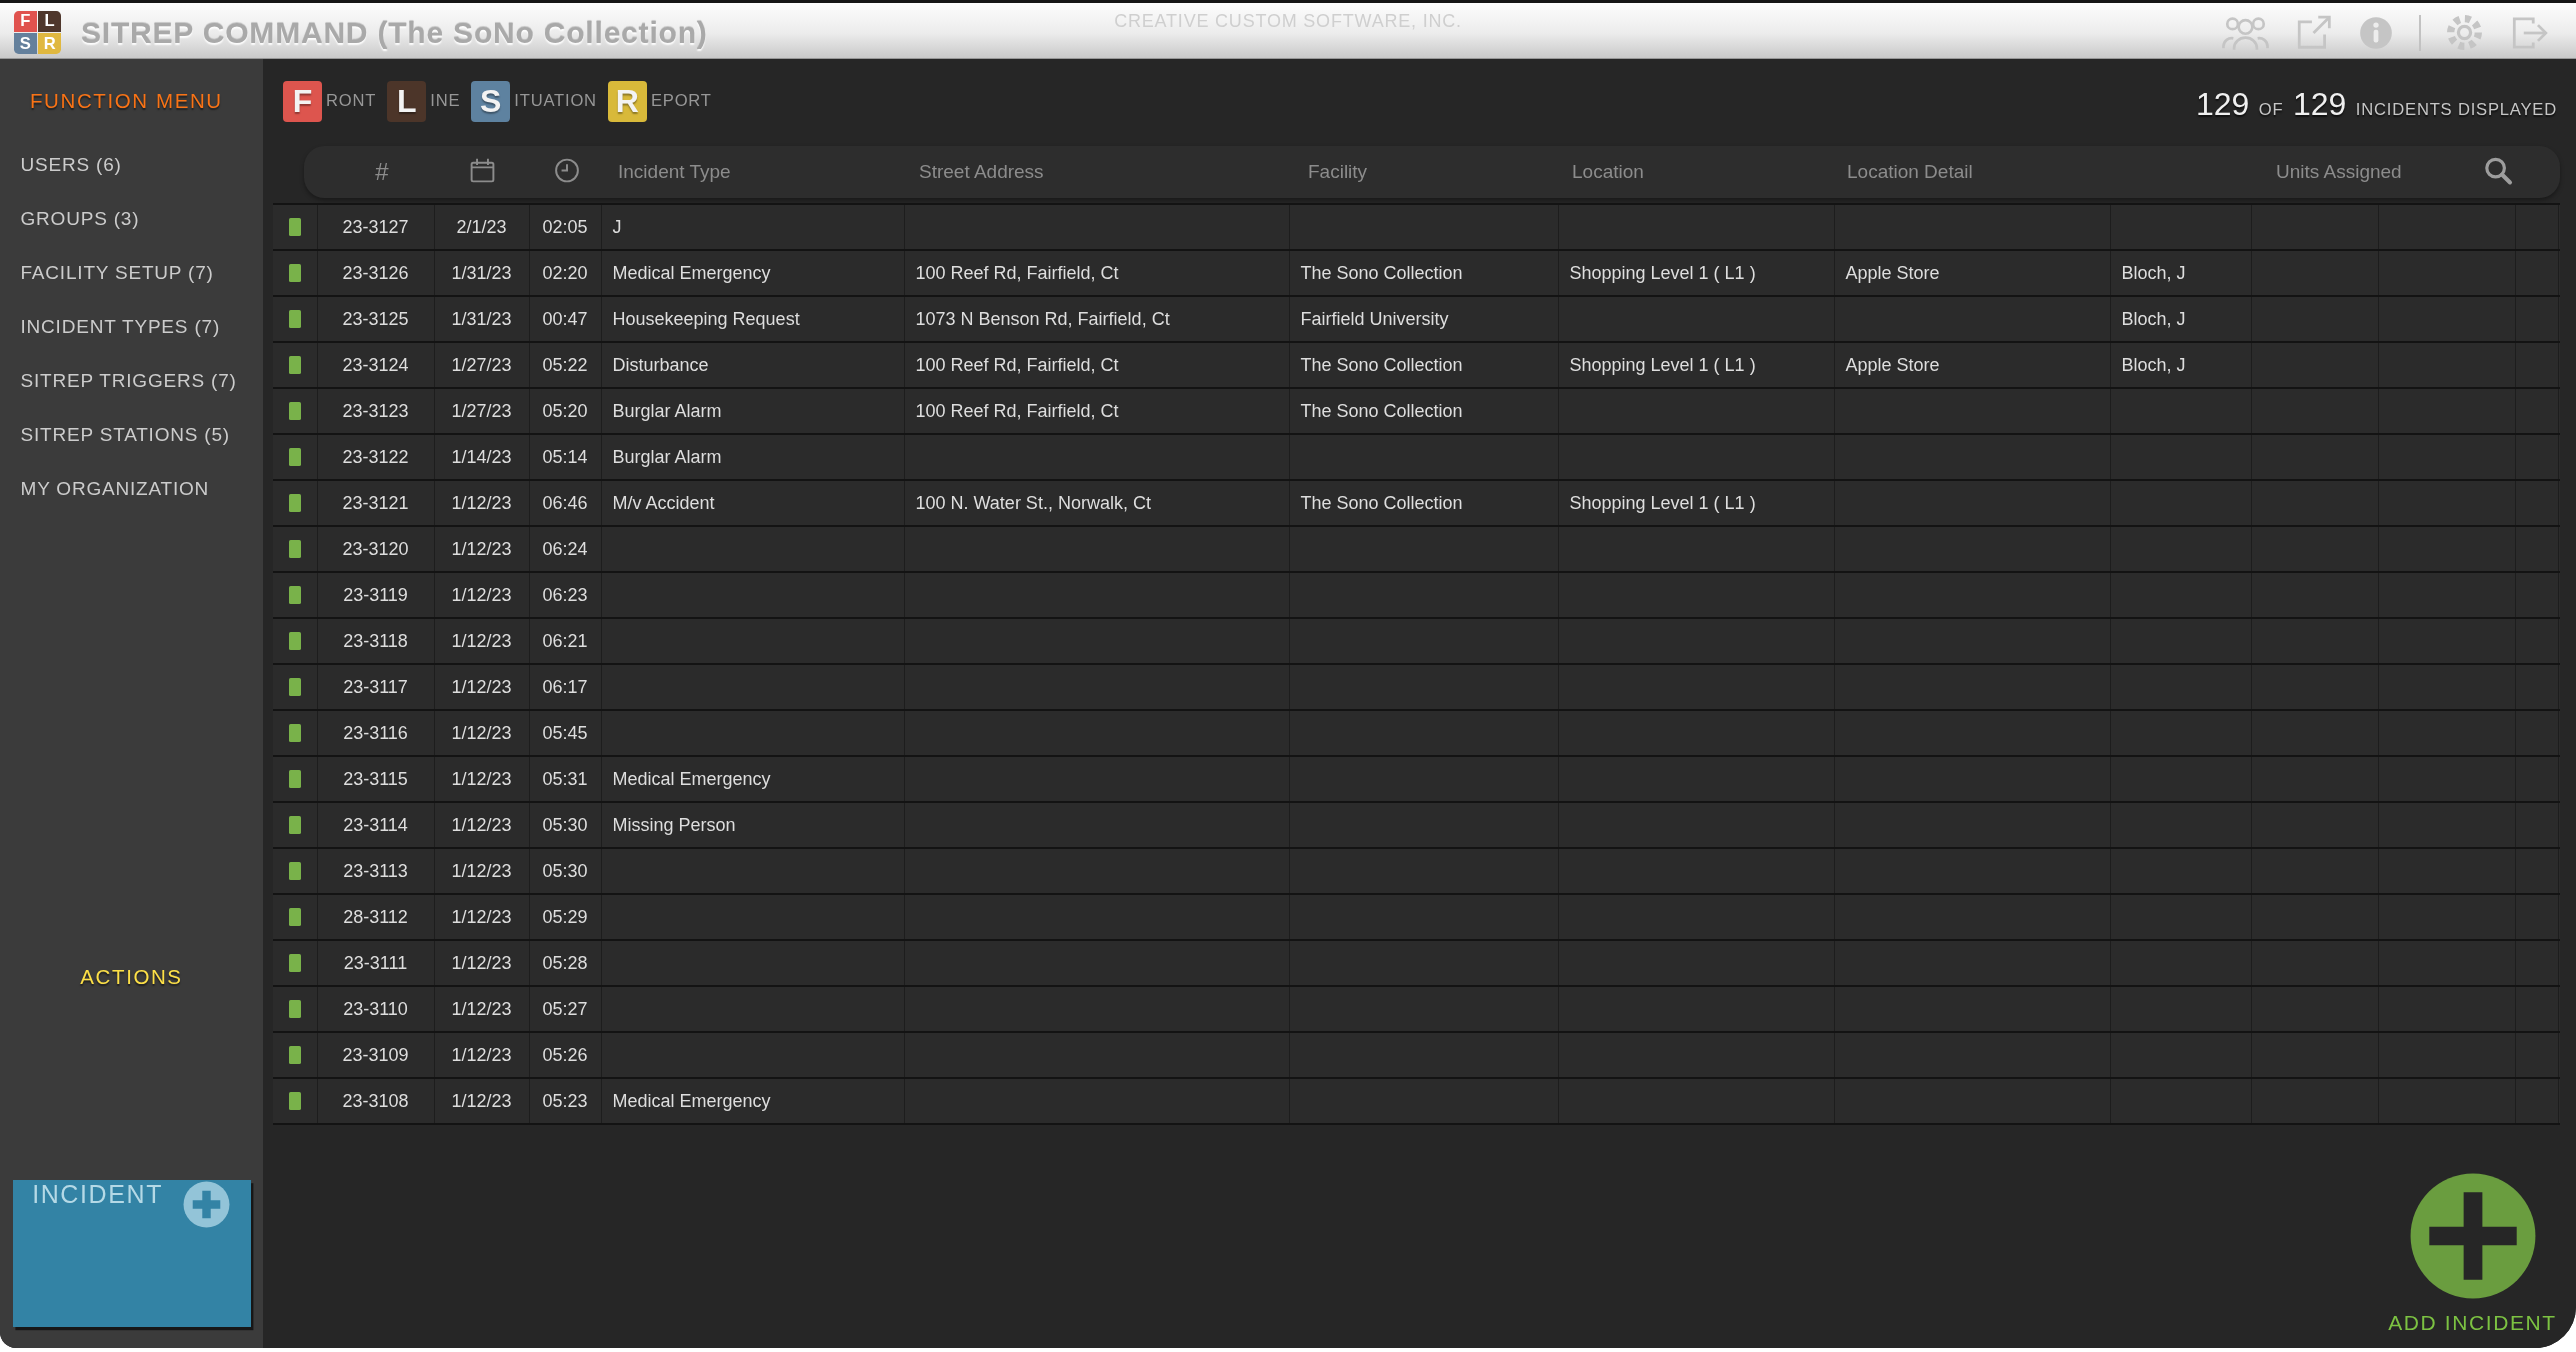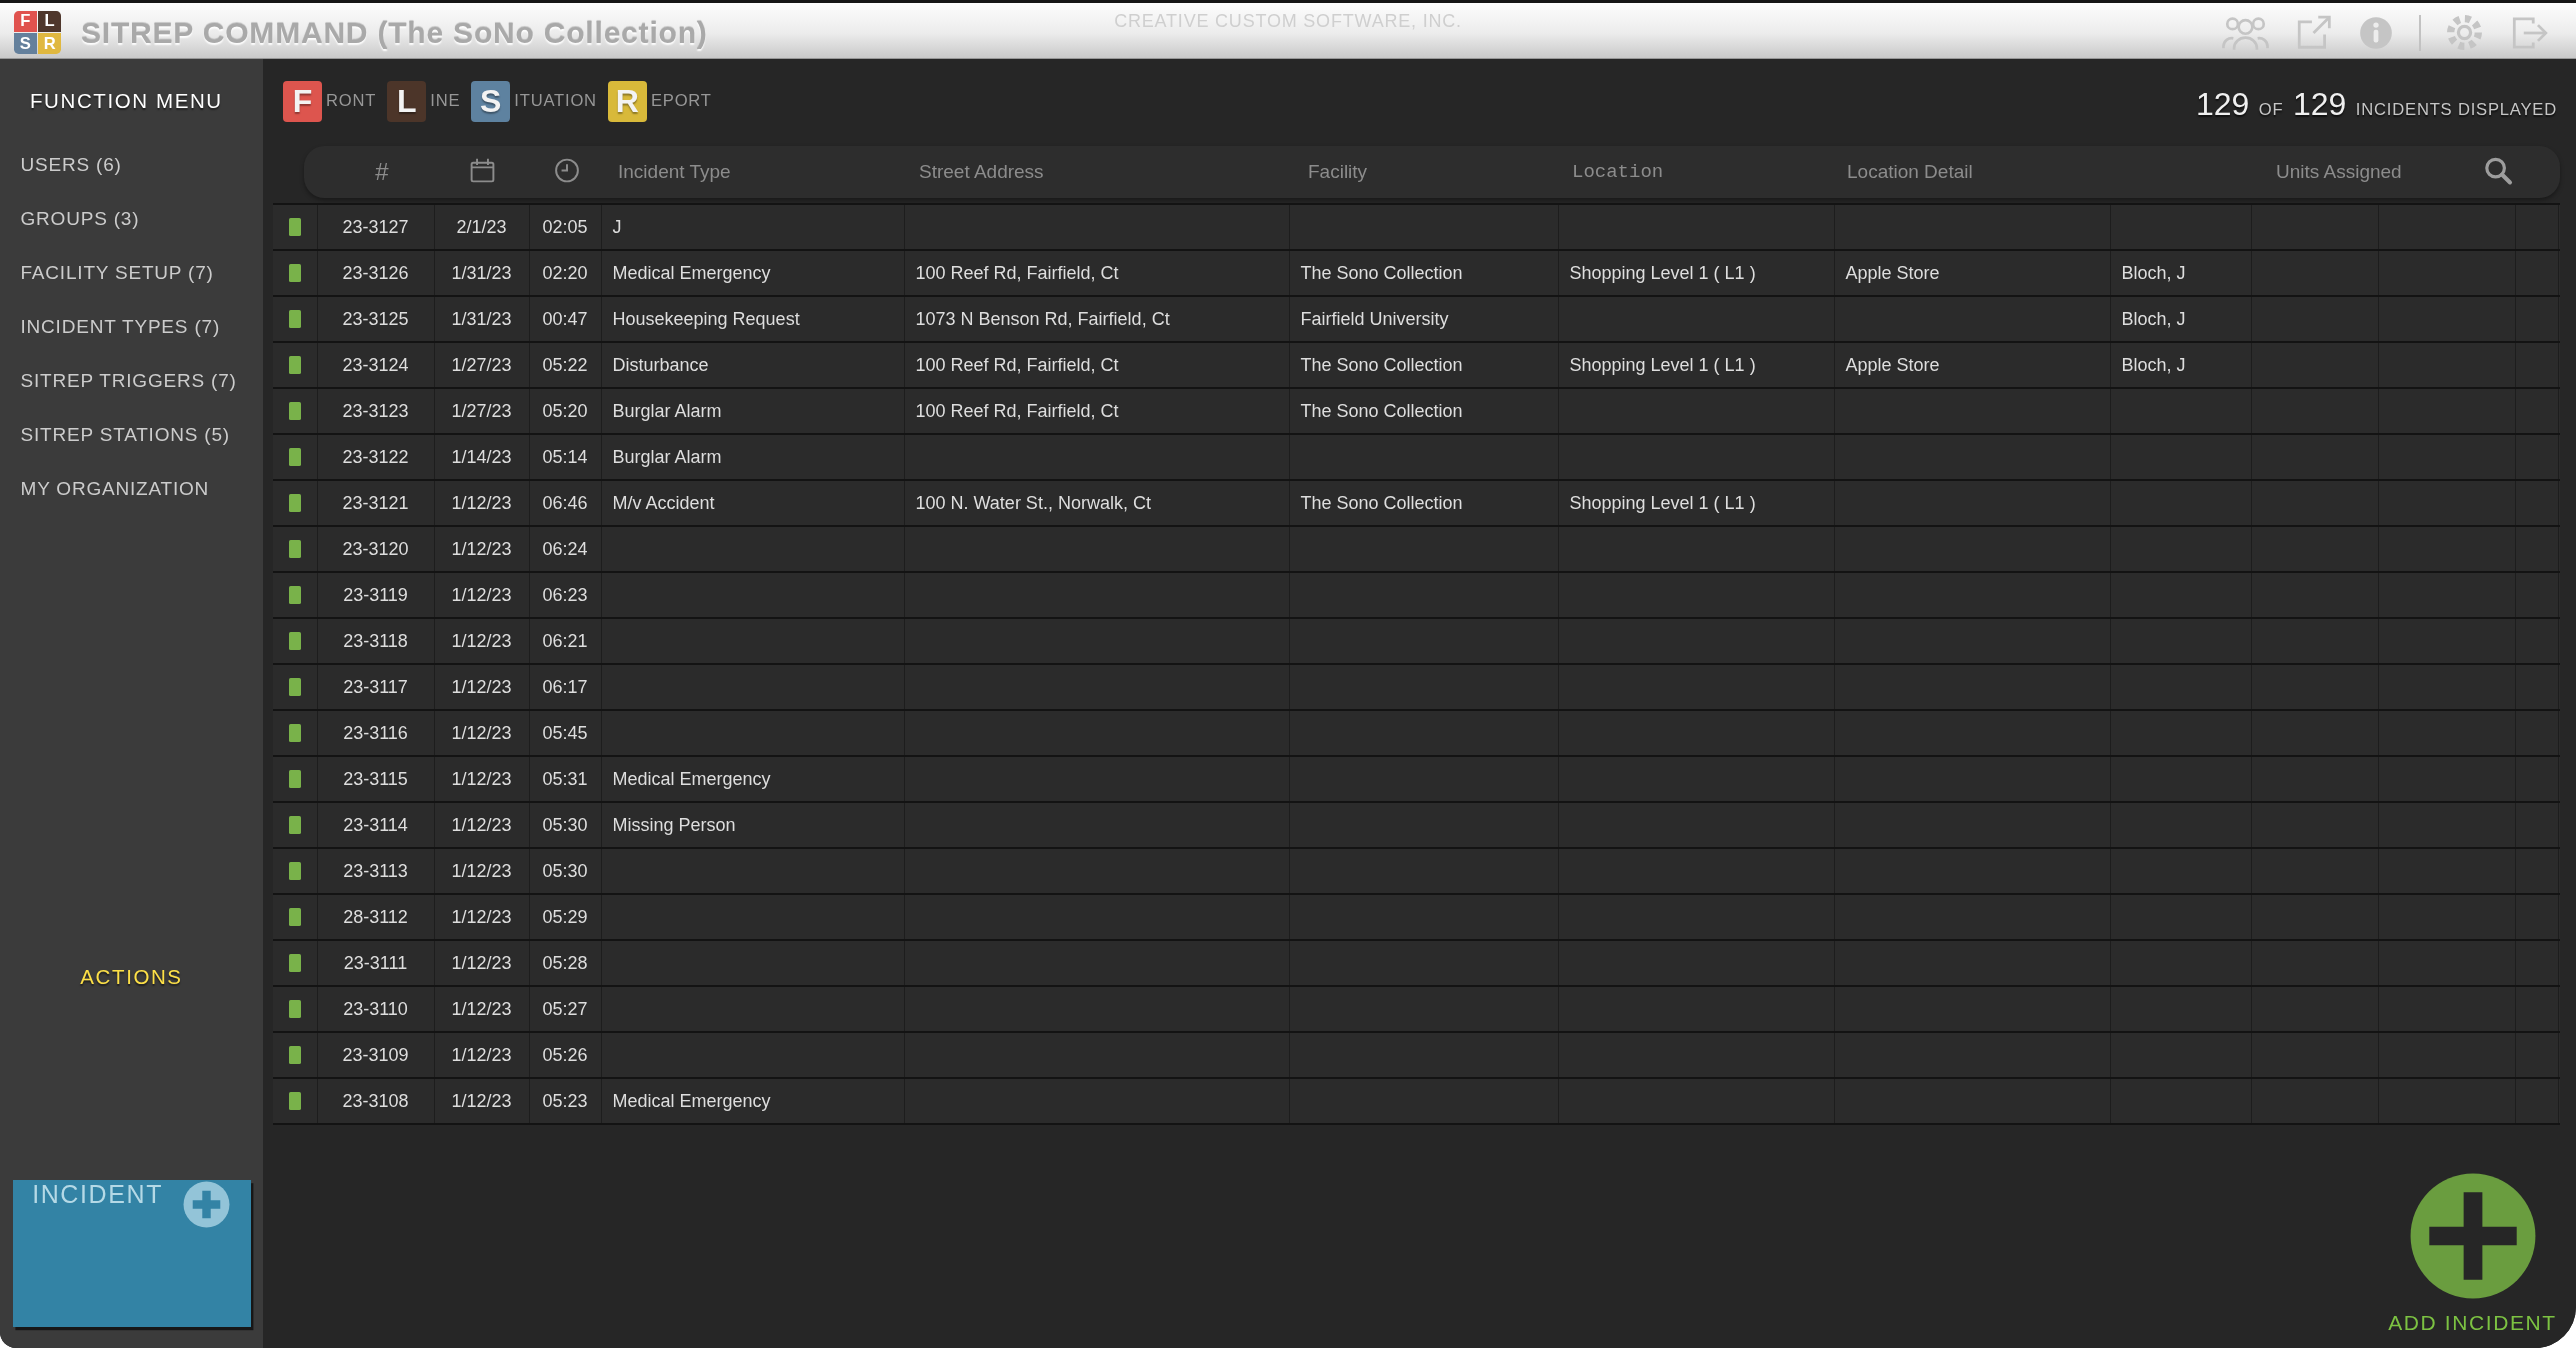--- a/index.html
+++ b/index.html
@@ -19,21 +19,21 @@
   .app-title{position:absolute;left:81px;top:12.6px;font-size:30px;font-weight:bold;color:#a9a9a9;
              letter-spacing:0.8px;text-shadow:0 1.6px 1.6px rgba(255,255,255,.95),0 -0.8px 0.8px rgba(0,0,0,.18);white-space:nowrap;}
   .topbar-center{position:absolute;left:0;right:0;top:8px;text-align:center;font-size:18px;
                  color:#cfcfcf;letter-spacing:0.8px;}
   .topbar-icons{position:absolute;right:27px;top:0;height:59px;display:flex;align-items:center;gap:24px;}
   .tbicon svg{display:block;}
   .tb-divider{width:1.6px;height:36px;background:#c2c2c2;}
 
   
   .sidebar{position:absolute;left:0;top:59px;width:263px;height:1289px;background:#3b3b3b;}
-  .fm-header{position:absolute;left:30px;top:30px;font-size:20.5px;color:#ffffff;letter-spacing:1.6px;
+  .fm-header{position:absolute;left:30px;top:30px;font-size:20.5px;color:#f97316;letter-spacing:1.6px;
              text-shadow:0 1.6px 1.6px rgba(0,0,0,.5);}
   .menu{position:absolute;left:20.5px;top:79px;right:8px;list-style:none;margin:0;padding:0;text-align:center;}
   .menu li{height:54px;display:flex;align-items:center;font-size:19px;color:#cccccc;
            letter-spacing:0.8px;cursor:default;white-space:nowrap;}
   .actions{position:absolute;top:906px;left:0;width:100%;text-align:center;font-size:20.5px;
            color:#fde047;letter-spacing:1.6px;text-shadow:0 1.6px 1.6px rgba(0,0,0,.5);}
   .incident-btn{position:absolute;left:12.6px;top:1121px;width:238px;height:147px;background:#3383a5;
                 box-shadow:2.4px 3.2px 0 rgba(0,0,0,.6);display:flex;align-items:flex-start;
                 justify-content:center;gap:19px;cursor:pointer;}
   .incident-label{font-size:25px;color:#b5d9e6;letter-spacing:1.6px;}
@@ -55,21 +55,21 @@
   .theader{position:absolute;left:41px;top:87px;width:2256px;height:52px;background:#2d2d2d;
            border-radius:20.5px;box-shadow:0 2.4px 4px rgba(0,0,0,.35);}
   .theader .hl{position:absolute;top:50%;transform:translateY(-50%);font-size:19px;color:#8c8c8c;white-space:nowrap;}
   .theader .hicon{position:absolute;top:50%;transform:translateY(-50%);}
   .h-num{left:62px;width:32px;text-align:center;font-size:24px !important;}
   .h-cal{left:165px;}
   .h-clk{left:249px;}
   .h-type{left:314px;}
   .h-addr{left:615px;}
   .h-fac{left:1004px;}
-  .h-loc{left:1268px;font-family:Liberation Mono, monospace;}
+  .h-loc{left:1268px;}
   .h-det{left:1543px;}
   .h-units{left:1972px;}
   .h-search{left:2178px;cursor:pointer;}
 
   .tbody{position:absolute;left:9.5px;top:144px;width:2287px;border-top:2.4px solid #131313;}
   .trow{display:grid;grid-template-columns:45px 117px 95px 72px 303px 385px 269px 276px 276px 141px 127px 137px 43px;
         height:44px;border-bottom:2.4px solid #131313;background:#2b2b2b;}
   .cell{box-sizing:border-box;border-right:1.6px solid #1d1d1d;display:flex;align-items:center;
         color:#dedede;font-size:18px;white-space:nowrap;overflow:hidden;}
   .cl{padding:0 11px;justify-content:flex-start;}

